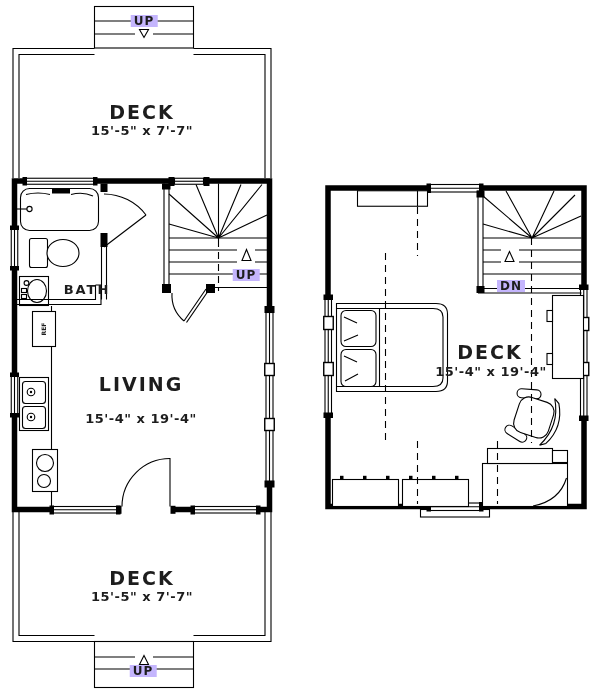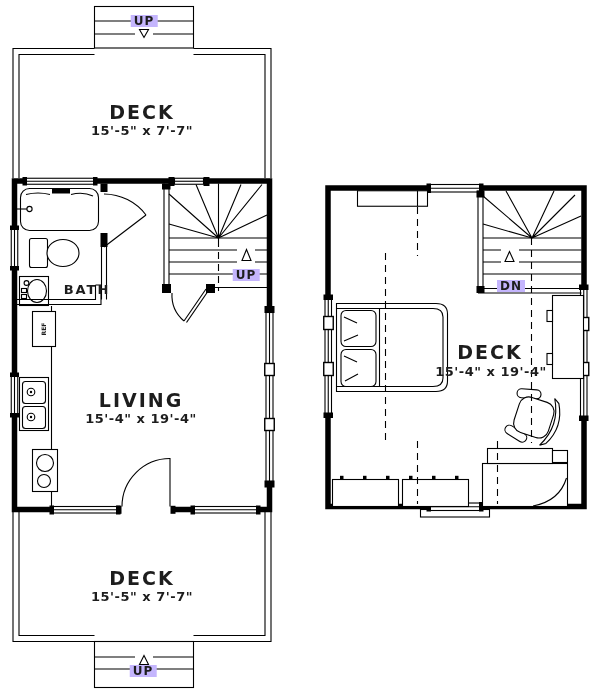--- a/index.html
+++ b/index.html
@@ -299,21 +299,21 @@
     <line class="dash" x1="531.5" y1="238" x2="531.5" y2="443"></line>
   </g>
 </svg>
 
   <div class="plan-label dir-label" style="left:144px;top:21px;">UP</div>
   <div class="plan-label room-name" style="left:142px;top:112px;">DECK</div>
   <div class="plan-label room-dims" style="left:142px;top:130px;">15'-5" x 7'-7"</div>
   <div class="plan-label bath-label" style="left:79px;top:289px;">BATH</div>
   <div class="plan-label dir-label" style="left:246px;top:275px;">UP</div>
   <div class="plan-label ref-label" style="left:44px;top:329px;">REF</div>
-  <div class="plan-label room-name" style="left:141px;top:400px;">LIVING</div>
+  <div class="plan-label room-name" style="left:141px;top:384px;">LIVING</div>
   <div class="plan-label room-dims" style="left:141px;top:418px;">15'-4" x 19'-4"</div>
   <div class="plan-label room-name" style="left:142px;top:578px;">DECK</div>
   <div class="plan-label room-dims" style="left:142px;top:596px;">15'-5" x 7'-7"</div>
   <div class="plan-label dir-label" style="left:143px;top:671px;">UP</div>
   <div class="plan-label dir-label" style="left:511px;top:286px;">DN</div>
   <div class="plan-label room-name" style="left:490px;top:352px;">DECK</div>
   <div class="plan-label room-dims" style="left:491px;top:371px;">15'-4" x 19'-4"</div>
 </div>
 
 </body></html>

